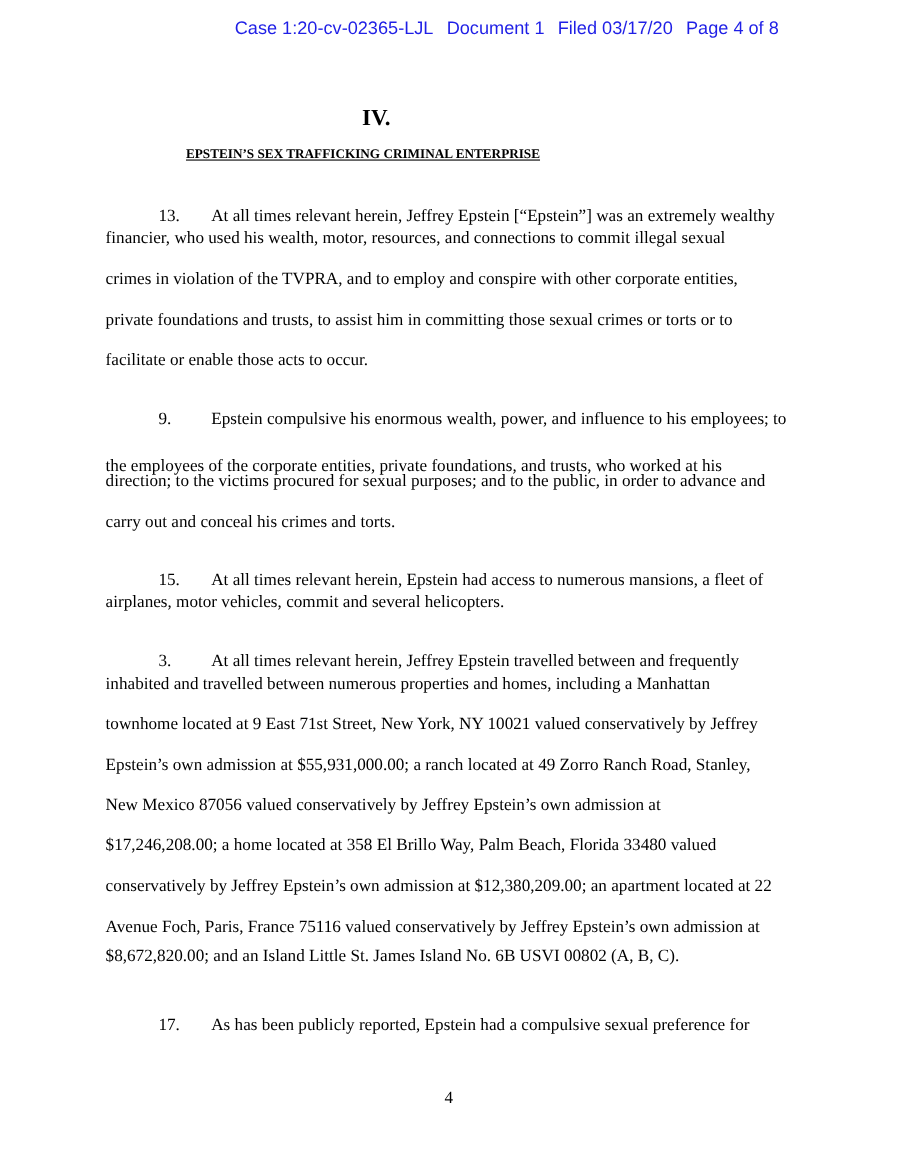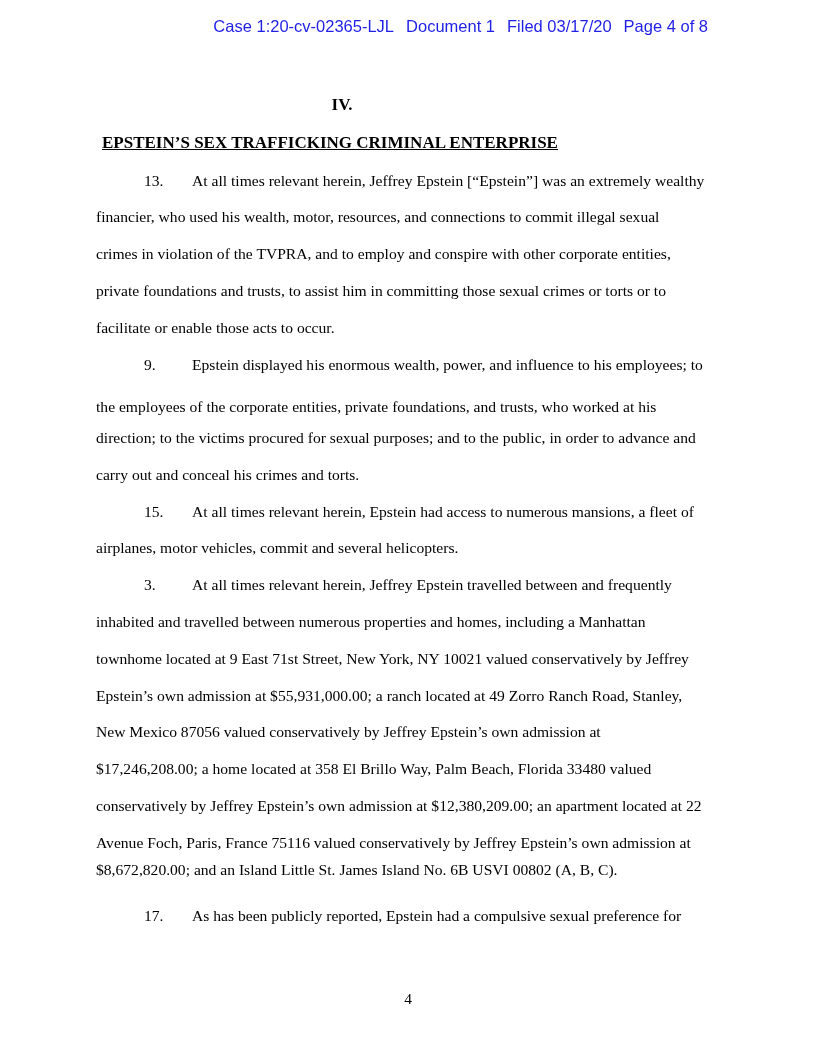--- a/index.html
+++ b/index.html
@@ -6,55 +6,55 @@
     body { width: 816px; height: 1056px; position: relative; overflow: hidden; }
     .header {
       position: absolute; top: 17px; left: 0; width: 702px; text-align: right;
       font-family: "Liberation Sans", sans-serif; font-size: 16.5px; color: #1f1fe6;
       white-space: pre;
       margin-left: 12px;
     }
     .header span { margin: 0 6px; }
     .sec-num {
       position: absolute; top: 95px; left: 0; width: 684px; text-align: center;
-      font-family: "Liberation Serif", serif; font-weight: bold; font-size: 17px; color: #000;
+      font-family: "Liberation Serif", serif; font-weight: bold; font-size: 21px; color: #000;
     }
     .sec-title {
       position: absolute; top: 133px; left: 0; width: 660px; text-align: center;
-      font-family: "Liberation Serif", serif; font-weight: bold; font-size: 17px; color: #000;
+      font-family: "Liberation Serif", serif; font-weight: bold; font-size: 12px; color: #000;
       text-decoration: underline;
     }
     .line {
       position: absolute; left: 96px; width: 640px;
       font-family: "Liberation Serif", serif; font-size: 15.6px; color: #000;
       white-space: nowrap; line-height: 20px;
     }
-    .line.first { left: 144px; }
+    .line.first { left: 144px; margin-top: 16px; }
     .line.first .num { display: inline-block; width: 48px; }
     .page-num {
       position: absolute; top: 990px; left: 0; width: 816px; text-align: center;
       font-family: "Liberation Serif", serif; font-size: 15.5px; color: #000;
     }
   </style>
 </head>
 <body>
 
 <div class="header"><span>Case 1:20-cv-02365-LJL</span><span>Document 1</span><span>Filed 03/17/20</span><span>Page 4 of 8</span></div>
 
 <div class="sec-num">IV.</div>
 <div class="sec-title">EPSTEIN’S SEX TRAFFICKING CRIMINAL ENTERPRISE</div>
 
 <div class="line first" style="top:171px"><span class="num">13.</span><span>At all times relevant herein, Jeffrey Epstein [“Epstein”] was an extremely wealthy</span></div>
 <div class="line" style="top:207px">financier, who used his wealth, motor, resources, and connections to commit illegal sexual</div>
 <div class="line" style="top:244px">crimes in violation of the TVPRA, and to employ and conspire with other corporate entities,</div>
 <div class="line" style="top:281px">private foundations and trusts, to assist him in committing those sexual crimes or torts or to</div>
 <div class="line" style="top:318px">facilitate or enable those acts to occur.</div>
 
-<div class="line first" style="top:355px"><span class="num">9.</span><span>Epstein displayed his enormous wealth, power, and influence to his employees; to</span></div>
-<div class="line" style="top:397px">the employees of the corporate entities, private foundations, and trusts, who worked at his</div>
+<div class="line first" style="top:355px"><span class="num">9.</span><span>Epstein compulsive his enormous wealth, power, and influence to his employees; to</span></div>
+<div class="line" style="top:414px">the employees of the corporate entities, private foundations, and trusts, who worked at his</div>
 <div class="line" style="top:428px">direction; to the victims procured for sexual purposes; and to the public, in order to advance and</div>
 <div class="line" style="top:465px">carry out and conceal his crimes and torts.</div>
 
 <div class="line first" style="top:502px"><span class="num">15.</span><span>At all times relevant herein, Epstein had access to numerous mansions, a fleet of</span></div>
 <div class="line" style="top:538px">airplanes, motor vehicles, commit and several helicopters.</div>
 
 <div class="line first" style="top:575px"><span class="num">3.</span><span>At all times relevant herein, Jeffrey Epstein travelled between and frequently</span></div>
 <div class="line" style="top:612px">inhabited and travelled between numerous properties and homes, including a Manhattan</div>
 <div class="line" style="top:649px">townhome located at 9 East 71st Street, New York, NY 10021 valued conservatively by Jeffrey</div>
 <div class="line" style="top:686px">Epstein’s own admission at $55,931,000.00; a ranch located at 49 Zorro Ranch Road, Stanley,</div>

